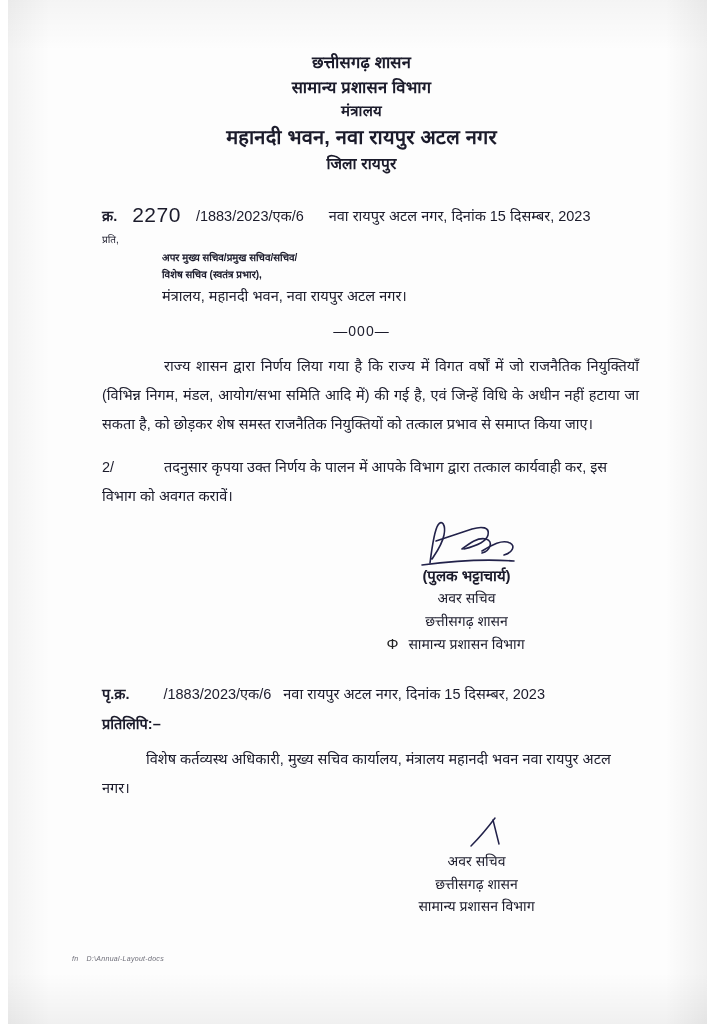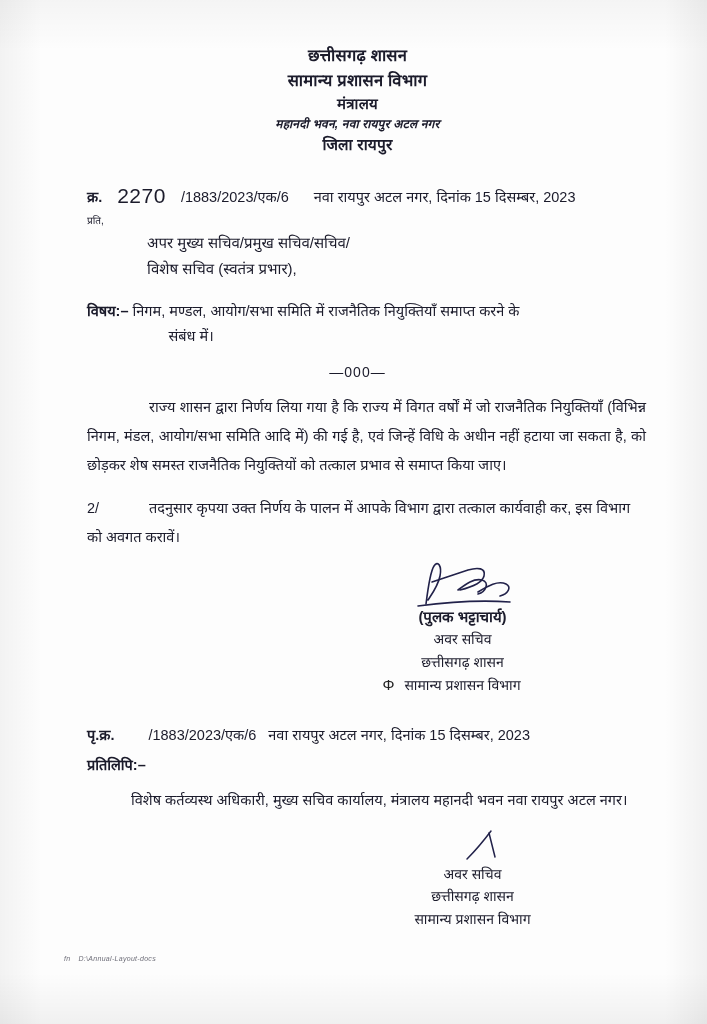--- a/index.html
+++ b/index.html
@@ -12,21 +12,22 @@
     height: 1024px;
     font-family: "Liberation Sans", sans-serif;
     color: #1b1b2b;
     position: relative;
     overflow: hidden;
   }
   .page {
     position: absolute;
     inset: 0;
     background: #fdfdfd;
-    padding: 9px;
+    padding: 16px;
+    margin-left: 8px;
   }
   
   .page::before {
     content: "";
     position: absolute;
     inset: 0;
     background:
       linear-gradient(to right, rgba(0,0,0,0.045), rgba(0,0,0,0) 6%, rgba(0,0,0,0) 94%, rgba(0,0,0,0.05)),
       linear-gradient(to bottom, rgba(0,0,0,0.035), rgba(0,0,0,0) 5%, rgba(0,0,0,0) 95%, rgba(0,0,0,0.05));
     pointer-events: none;
@@ -40,21 +41,21 @@
     text-align: center;
     line-height: 1.5;
   }
   .hdr div {
     font-weight: bold;
     letter-spacing: 0.2px;
   }
   .h1 { font-size: 16.5px; }
   .h2 { font-size: 16.5px; }
   .h3 { font-size: 15px; font-family: Liberation Serif, serif; }
-  .h4 { font-size: 12px; font-style: italic; }
+  .h4 { font-size: 20px; }
   .h5 { font-size: 15.5px; }
 
   .ref-row {
     margin-top: 27px;
     font-size: 14.5px;
     display: flex;
     align-items: baseline;
     gap: 15px;
     padding-left: 18px;
   }
@@ -73,21 +74,21 @@
     font-size: 10px;
     padding-left: 18px;
   }
 
   .addr {
     margin-top: 3px;
     padding-left: 78px;
     font-size: 14.5px;
     line-height: 1.72;
   }
-  .addr .strong { font-weight: normal; font-size: 15px; }
+  .addr .strong { font-weight: bold; font-size: 10px; }
 
   .subject {
     margin-top: 17px;
     padding-left: 18px;
     font-size: 14.5px;
     line-height: 1.75;
     display: flex;
     gap: 4px;
   }
   .subject .sub-label { font-weight: bold; white-space: nowrap; }
@@ -215,29 +216,23 @@
       <span class="ref-num">2270</span>
       <span class="ref-rest">/1883/2023/एक/6</span>
       <span class="ref-rest" style="padding-left:10px;">नवा रायपुर अटल नगर, दिनांक 15 दिसम्बर, 2023</span>
     </div>
 
     <div class="prati">प्रति,</div>
 
     <div class="addr">
       <div class="strong">अपर मुख्य सचिव/प्रमुख सचिव/सचिव/</div>
       <div class="strong">विशेष सचिव (स्वतंत्र प्रभार),</div>
-    </div>
-
-    <div class="subject">
-      <span class="sub-label">विषय:–</span>
-      <span class="sub-text">
-        <span>निगम, मण्डल, आयोग/सभा समिति में राजनैतिक नियुक्तियाँ समाप्त करने के</span>
-        <span class="l2">संबंध में।</span>
-      </span>
-    </div>
+      <div>मंत्रालय, महानदी भवन, नवा रायपुर अटल नगर।</div>
+    </div>
+
 
     <div class="sep">—000—</div>
 
     <div class="para">
       <span class="indent"></span><span>राज्य शासन द्वारा निर्णय लिया गया है कि राज्य में विगत वर्षों में जो राजनैतिक नियुक्तियाँ (विभिन्न निगम, मंडल, आयोग/सभा समिति आदि में) की गई है, एवं जिन्हें विधि के अधीन नहीं हटाया जा सकता है, को छोड़कर शेष समस्त राजनैतिक नियुक्तियों को तत्काल प्रभाव से समाप्त किया जाए।</span>
     </div>
 
     <div class="para2">
       <span class="num">2/</span><span>तदनुसार कृपया उक्त निर्णय के पालन में आपके विभाग द्वारा तत्काल कार्यवाही कर, इस विभाग को अवगत करावें।</span>
     </div>

